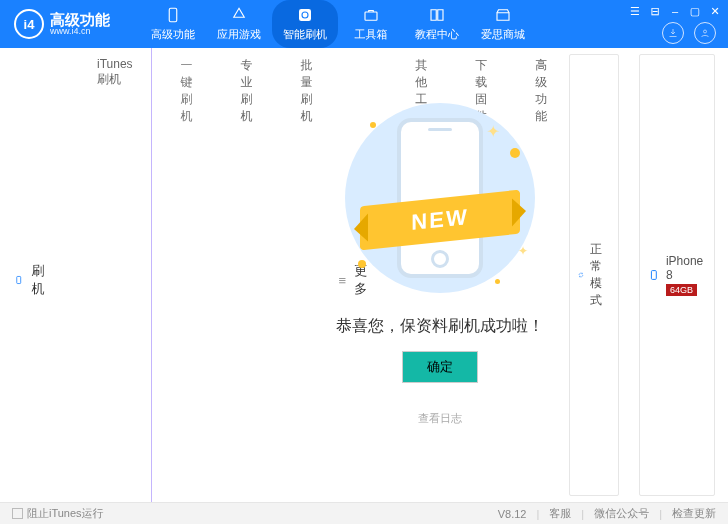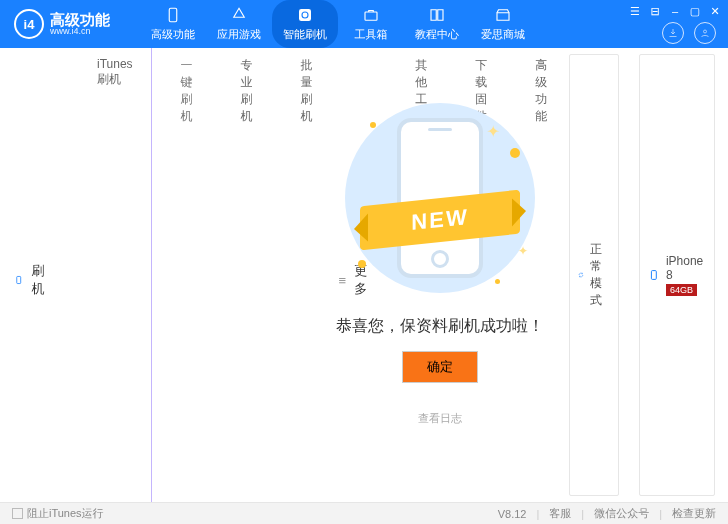--- a/index.html
+++ b/index.html
@@ -49,21 +49,21 @@
     .ribbon::after { right: -20px; border-left-color: #e6a800; }
     .dot { position: absolute; background: #ffc530; border-radius: 50%; }
     .d1 { width: 6px; height: 6px; top: 24px; left: 30px; }
     .d2 { width: 10px; height: 10px; top: 50px; right: 20px; }
     .d3 { width: 8px; height: 8px; bottom: 30px; left: 18px; }
     .d4 { width: 5px; height: 5px; bottom: 14px; right: 40px; }
     .star { position: absolute; color: #ffe08a; font-size: 16px; }
     .s1 { top: 24px; right: 40px; }
     .s2 { bottom: 40px; right: 12px; font-size: 12px; }
     .msg { margin-top: 18px; font-size: 16px; color: #333; }
-    .ok-btn { margin-top: 14px; padding: 6px 24px; border: 1px solid #ccc; background: #f97316; font-size: 13px; cursor: pointer; }
+    .ok-btn { margin-top: 14px; padding: 6px 24px; border: 1px solid #ccc; background: #14b8a6; font-size: 13px; cursor: pointer; }
     .log-link { margin-top: 28px; font-size: 11px; color: #aaa; cursor: pointer; }
     
     .footer { height: 22px; background: #f3f3f3; border-top: 1px solid #e6e6e6; display: flex; align-items: center; font-size: 11px; color: #888; padding: 0 12px; justify-content: center; }
     .footer label { display: flex; align-items: center; gap: 4px; cursor: pointer; }
     .footer .fr { margin-left: auto; display: flex; gap: 10px; align-items: center; }
     .footer .sep { color: #ccc; }
     .footer .link { cursor: pointer; }
   </style>
 </head>
 <body>

